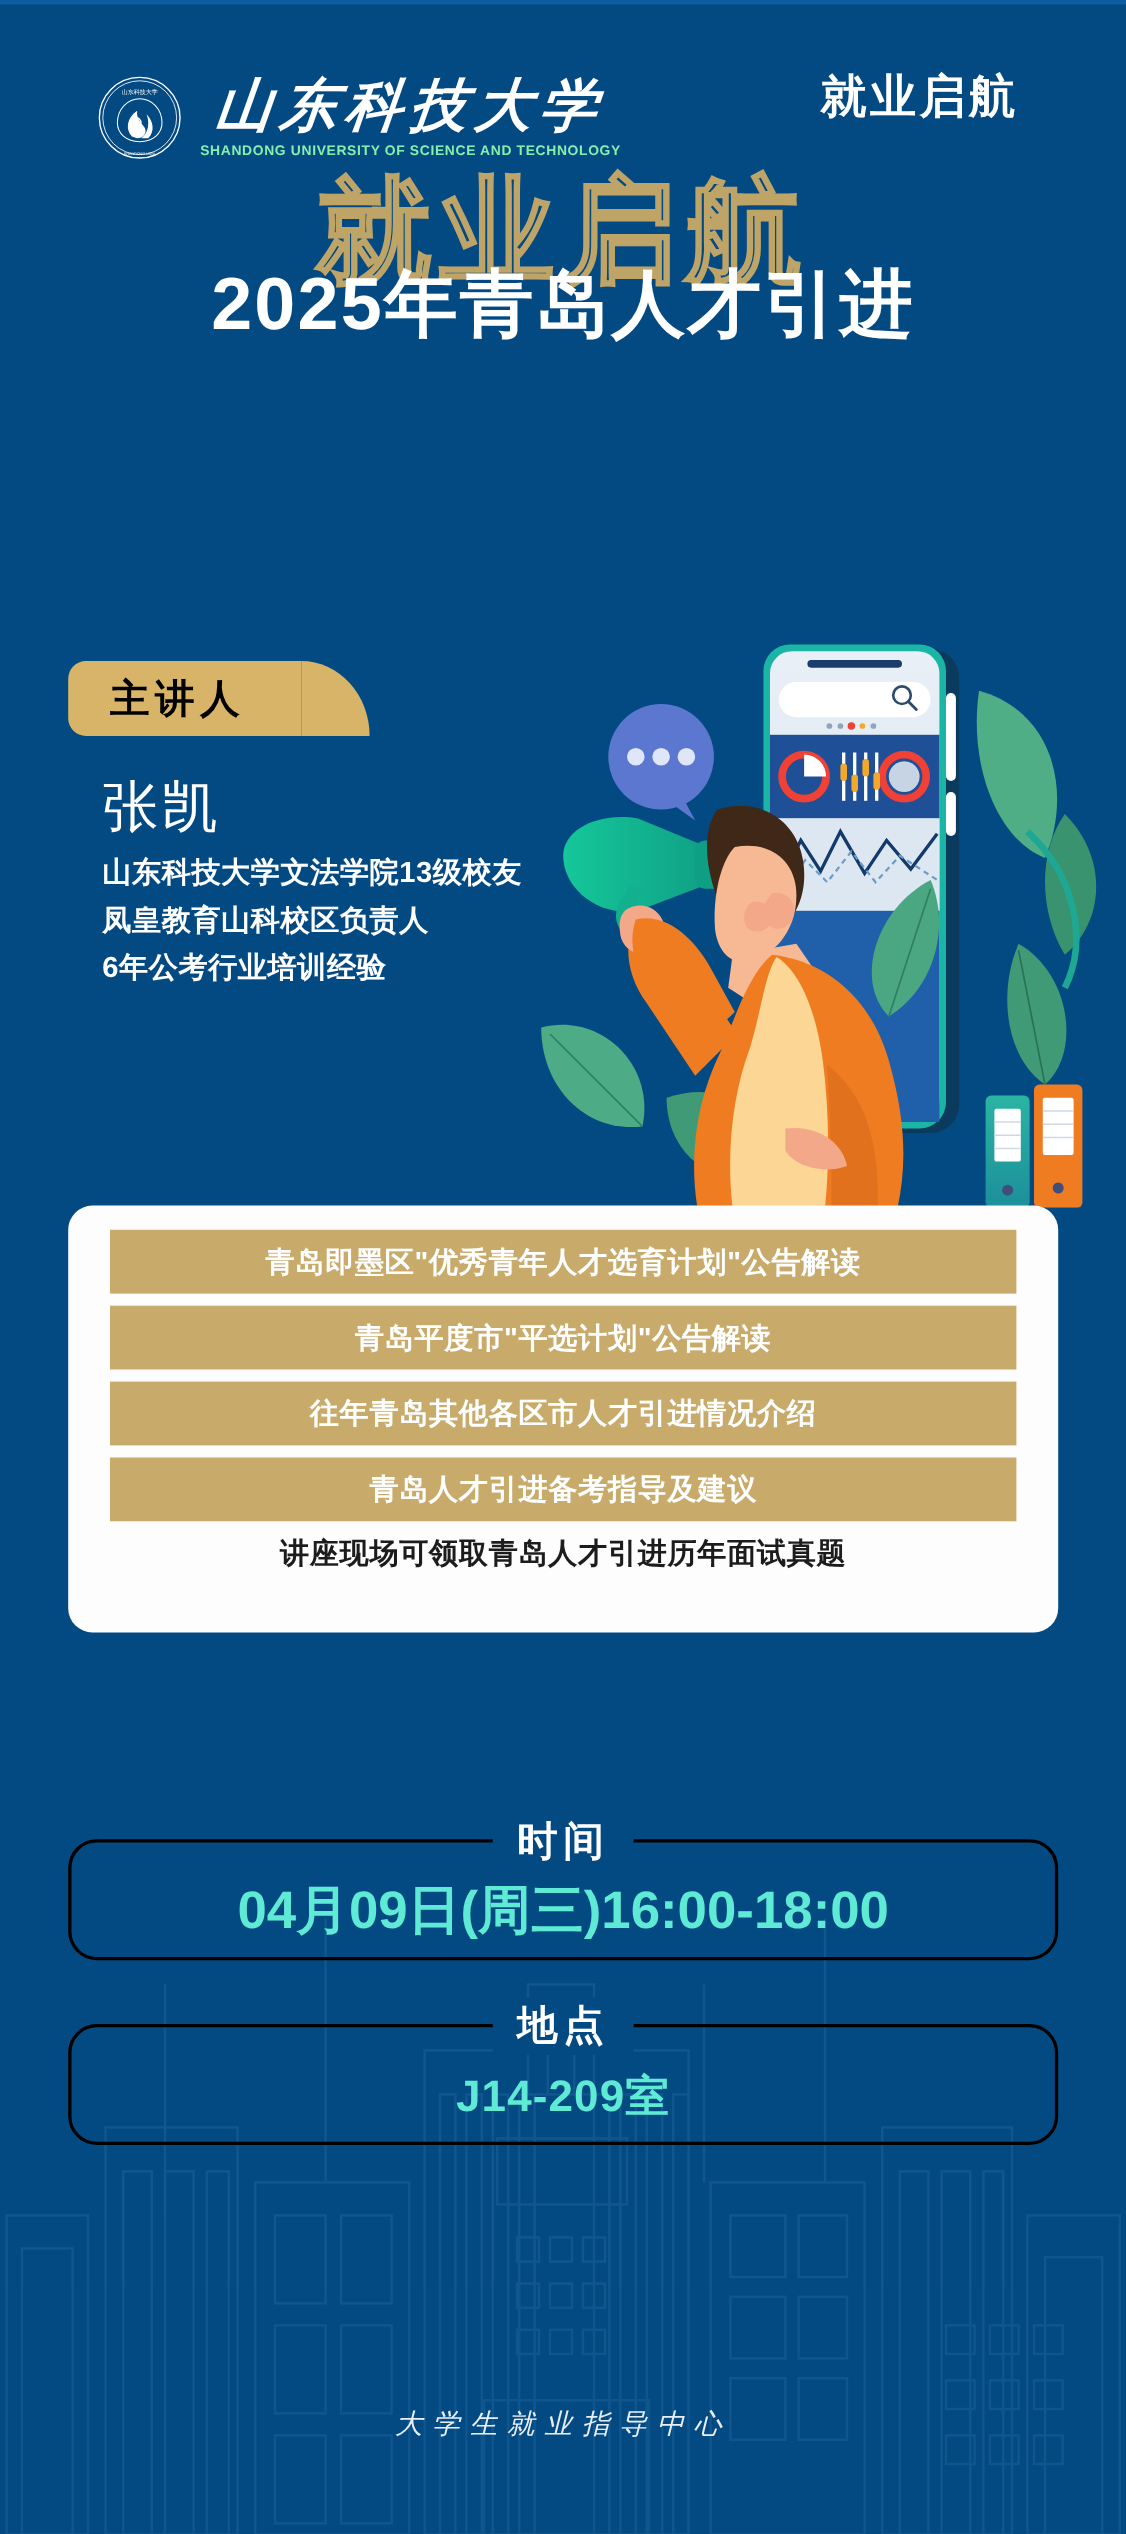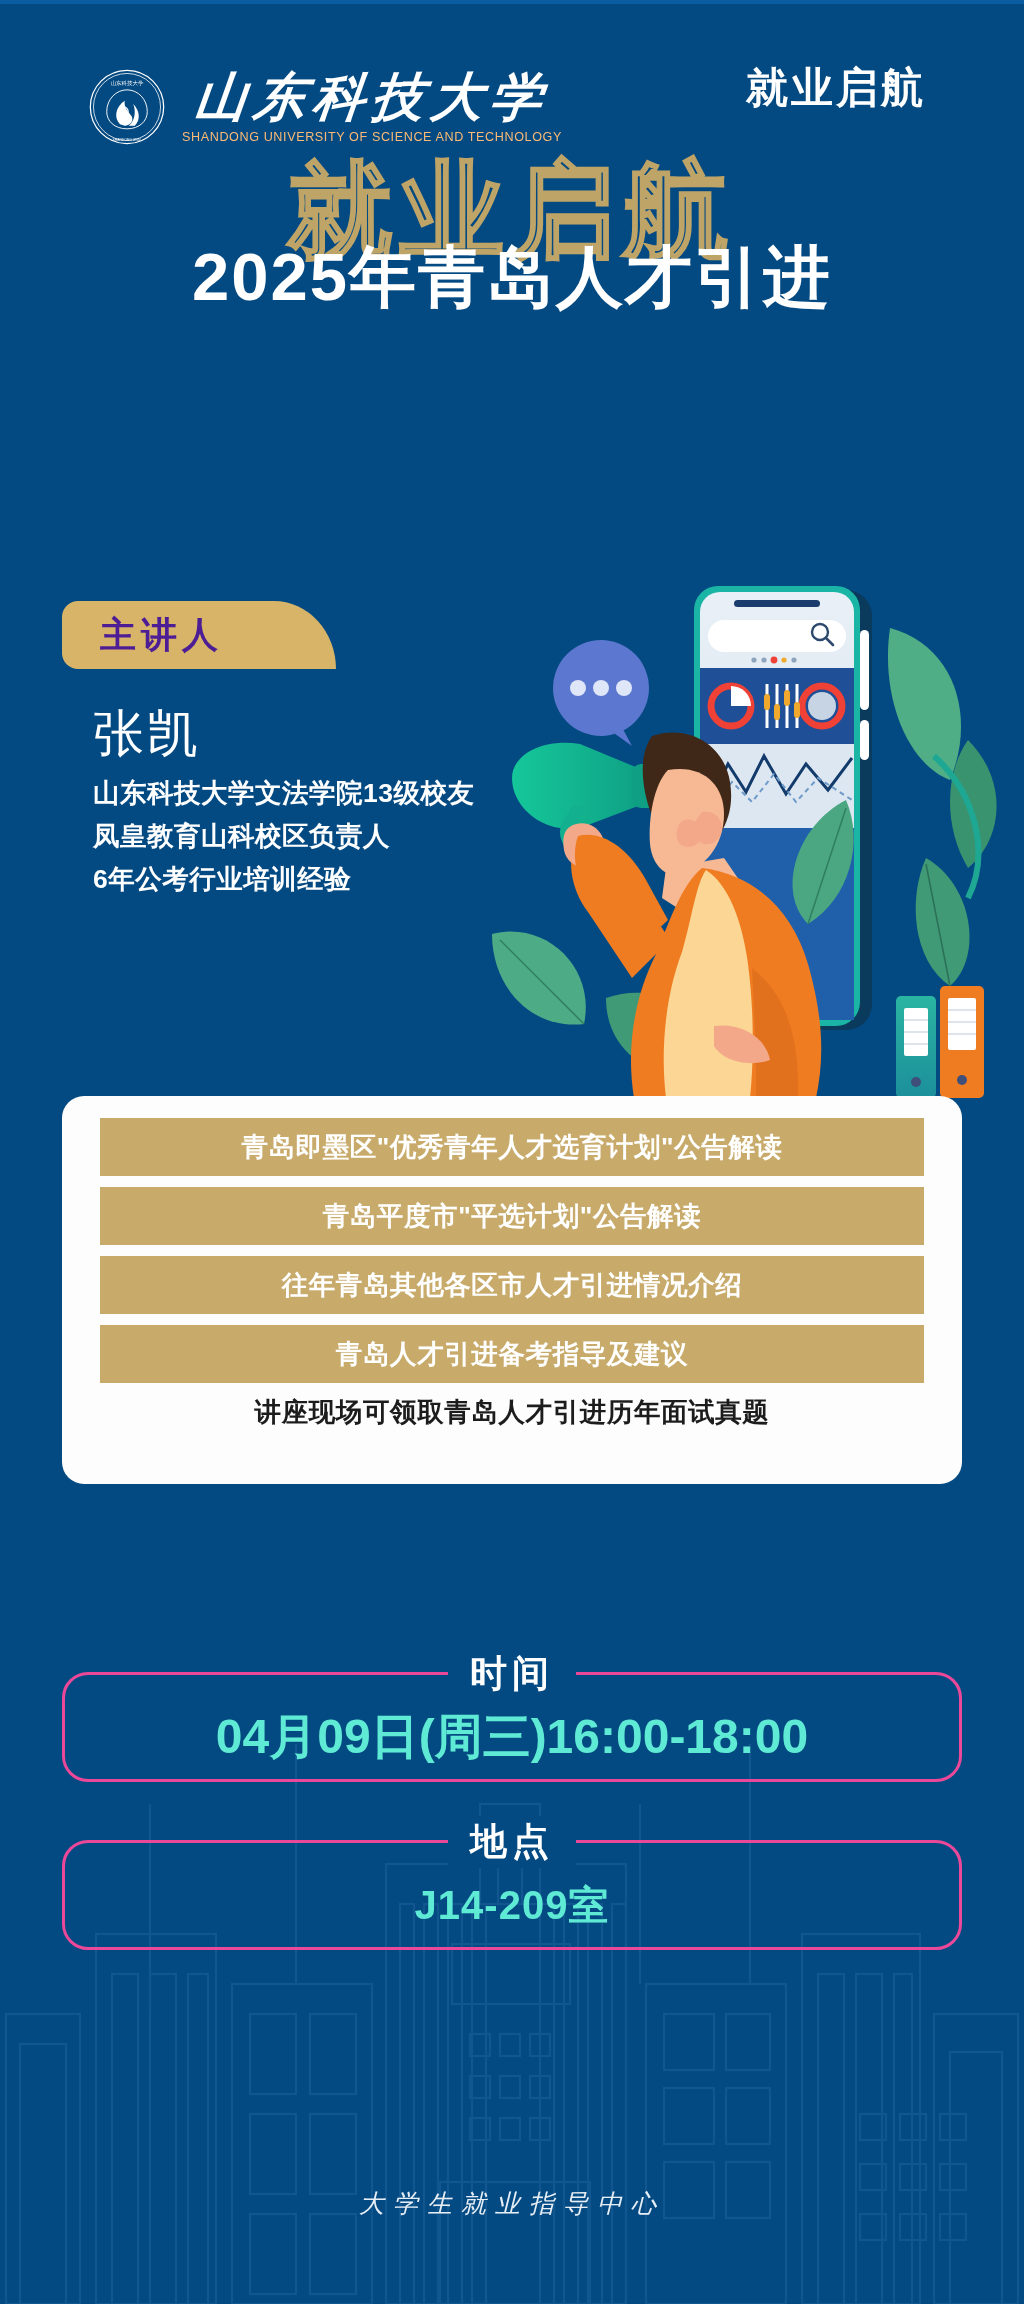--- a/index.html
+++ b/index.html
@@ -54,23 +54,23 @@
     color: #ffffff;
     font-size: 52px;
     font-weight: 700;
     font-style: italic;
     letter-spacing: 7px;
     line-height: 1.08;
     white-space: nowrap;
     transform: skewX(-6deg);
   }
   .school-en {
-    color: #fdba74;
+    color: #86efac;
     font-size: 12.6px;
-    font-weight: 400;
+    font-weight: 700;
     letter-spacing: 0.6px;
     white-space: nowrap;
     margin-top: 3px;
   }
   .header-tag {
     position: absolute;
     right: 98px;
     top: 8px;
     color: #ffffff;
     font-size: 42px;
@@ -126,21 +126,21 @@
     top: 0; left: 212px;
     width: 62px; height: 68px;
     background: #d7b468;
     border-top-right-radius: 62px 68px;
   }
   .speaker-badge span {
     position: absolute;
     left: 38px; top: 0;
     height: 68px;
     display: flex; align-items: center;
-    color: #4c1d95;
+    color: #000000;
     font-size: 36px;
     font-weight: 700;
     letter-spacing: 5px;
     z-index: 2;
     white-space: nowrap;
   }
 
   
   .speaker-name {
     position: absolute;
@@ -208,21 +208,21 @@
     letter-spacing: 0.6px;
     margin-top: 6px;
     white-space: nowrap;
   }
 
   
   .info-box {
     position: absolute;
     left: 62px;
     width: 900px; height: 110px;
-    border: 3px solid #ec4899;
+    border: 3px solid #000000;
     border-radius: 26px;
     z-index: 5;
   }
   .info-box.time { top: 1672px; }
   .info-box.place { top: 1840px; }
 
   .info-label {
     position: absolute;
     top: -27px; left: 50%;
     transform: translateX(-50%);

